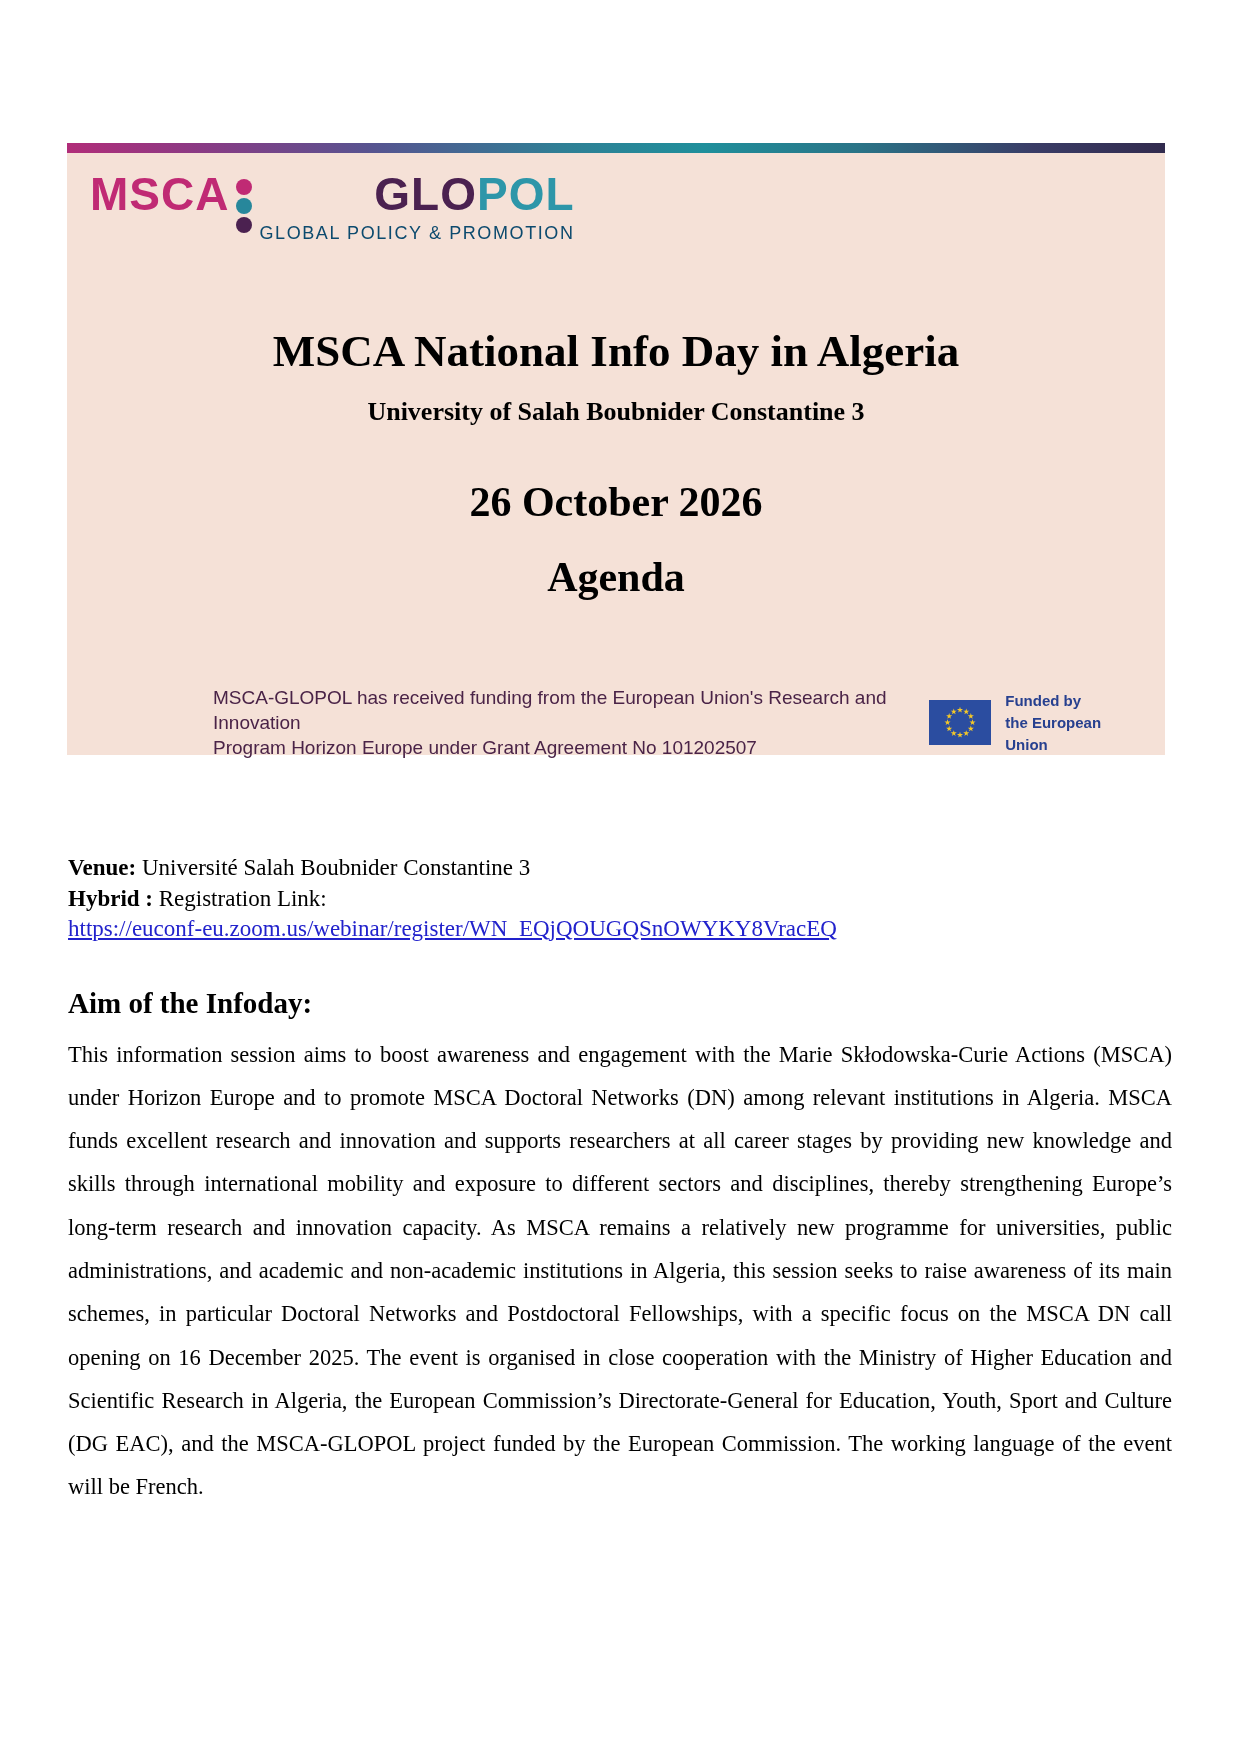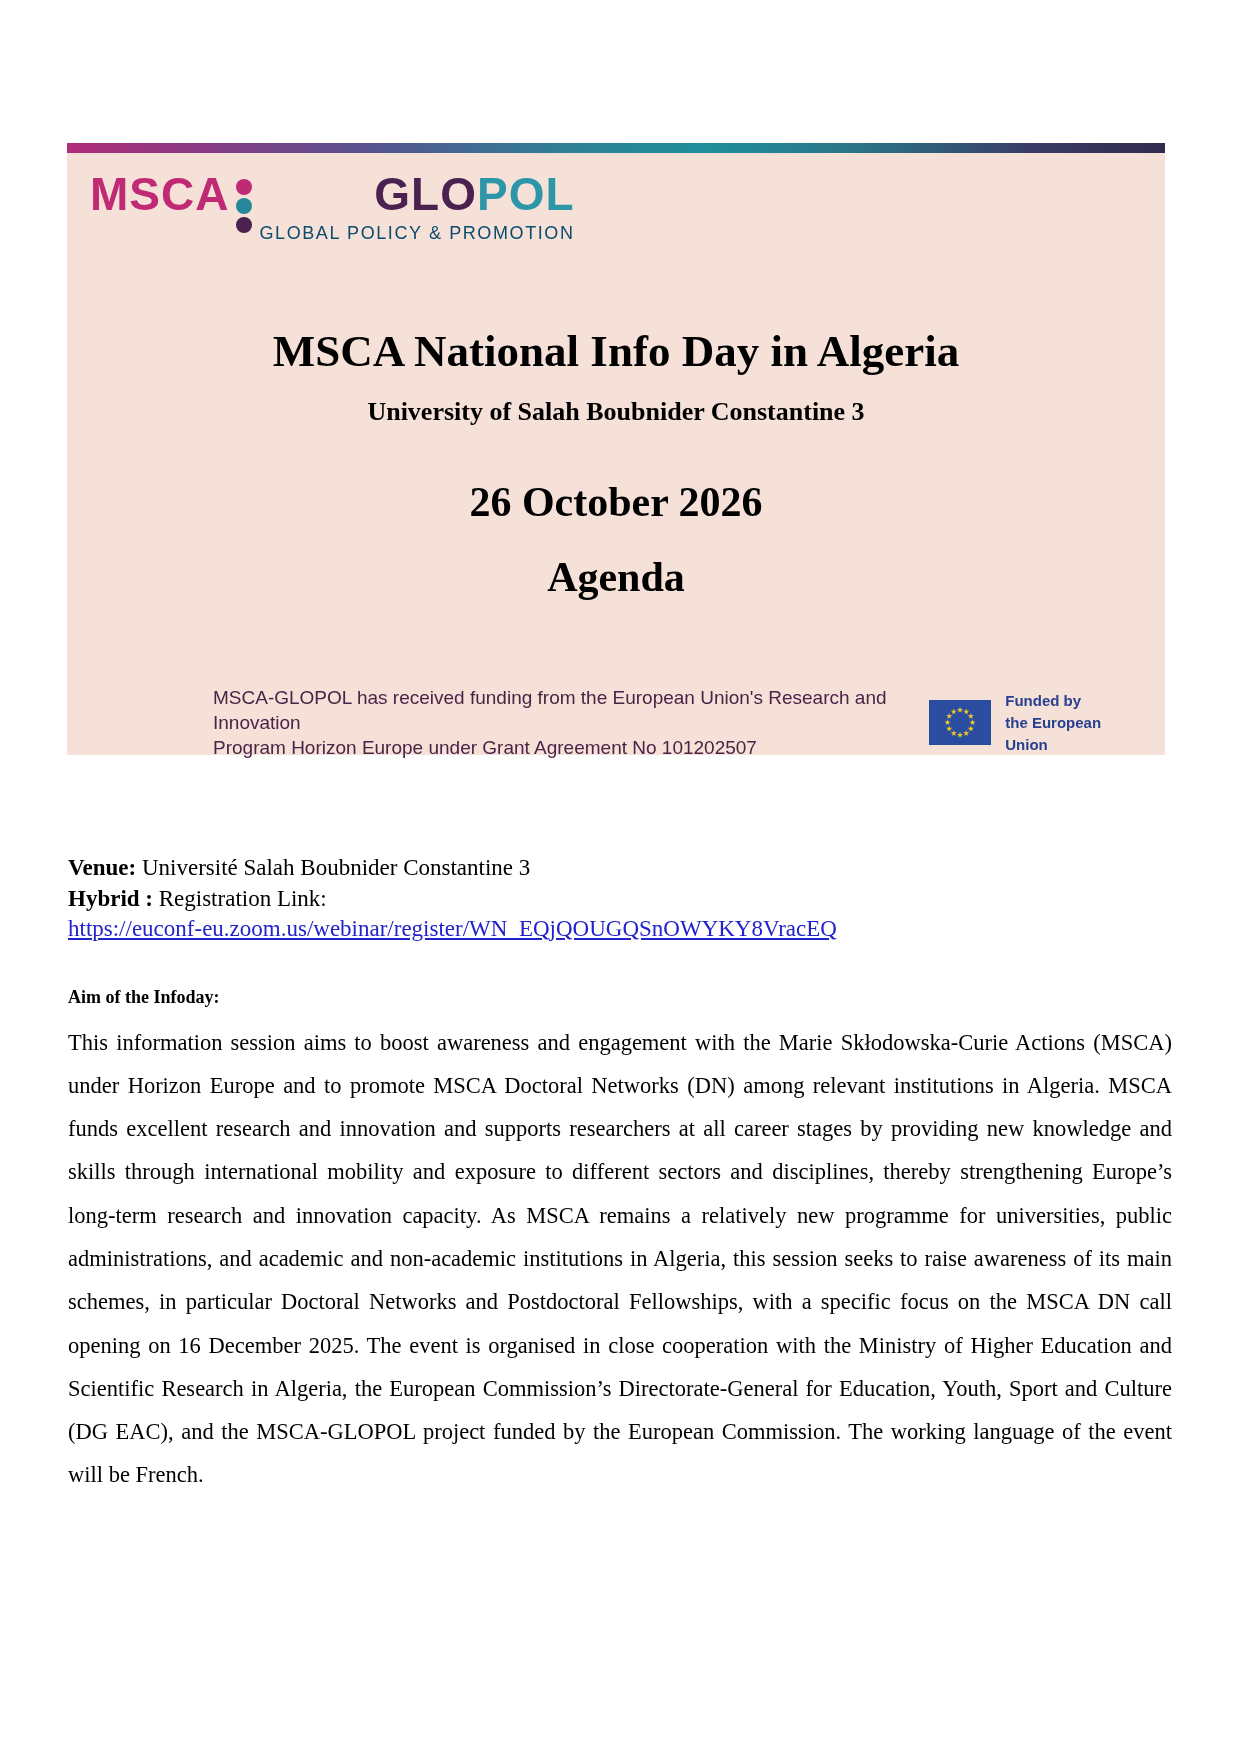--- a/index.html
+++ b/index.html
@@ -56,21 +56,21 @@
   .eu-flag { margin-left: 18px; flex: none; width: 62px; height: 45px; }
   .funded-by { margin-left: 14px; font-family: "Liberation Sans", sans-serif;
                font-weight: bold; font-size: 15px; line-height: 22px; color: #27408f; }
   .funded-by span { display: block; }
 
   
   .content { position: absolute; left: 68px; top: 853px; width: 1104px; }
   .venue-line { font-size: 23px; line-height: 30.5px; }
   .reg-link { color: #2222cc; text-decoration: underline; font-size: 23px;
               line-height: 30.5px; display: inline-block; }
-  .aim-heading { margin-top: 42px; font-size: 18px; font-weight: bold; }
+  .aim-heading { margin-top: 42px; font-size: 29px; font-weight: bold; }
   .aim-paragraph { margin-top: 13px; font-size: 22.5px; line-height: 43.3px;
                    text-align: justify; }
 </style>
 </head>
 <body>
 
 <div class="banner-wrap">
   <div class="gradient-bar"></div>
   <div class="banner">
 

